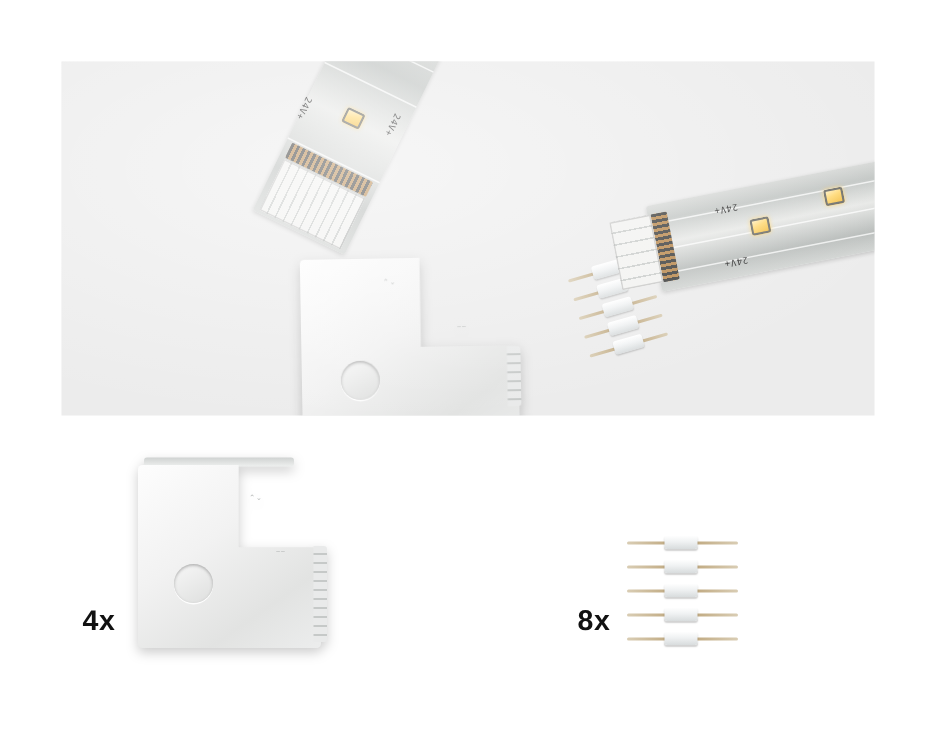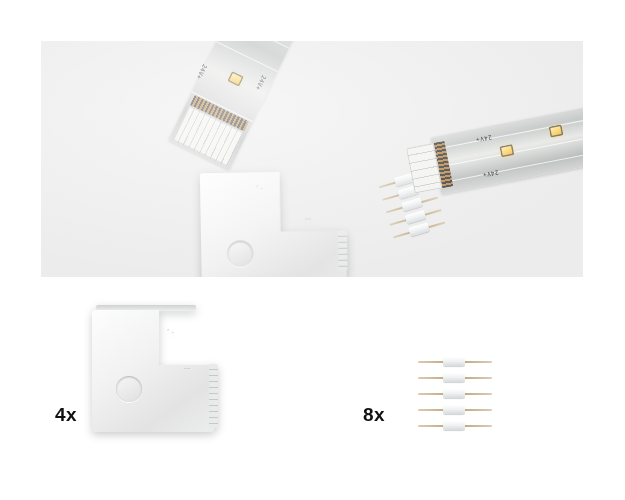--- a/index.html
+++ b/index.html
@@ -125,21 +125,21 @@
   }
   #pins-bottom .pin{width:74px;}
   #pins-bottom .pin .wire{width:74px;}
   #pins-bottom .pin .blk{left:25px;width:22px;}
 
   .qty{
     position:absolute;font-weight:bold;font-size:19px;color:#111111;
     letter-spacing:.5px;
   }
   #qty-left{left:55px;top:404px;}
-  #qty-right{left:363px;top:404px;}
+  #qty-right{left:385px;top:404px;}
 </style>
 </head>
 <body>
 
 <div class="stage">
 
   <div class="photo-panel">
 
     <div class="strip" id="strip-a">
       <div class="lane" style="top:14px;"></div>

